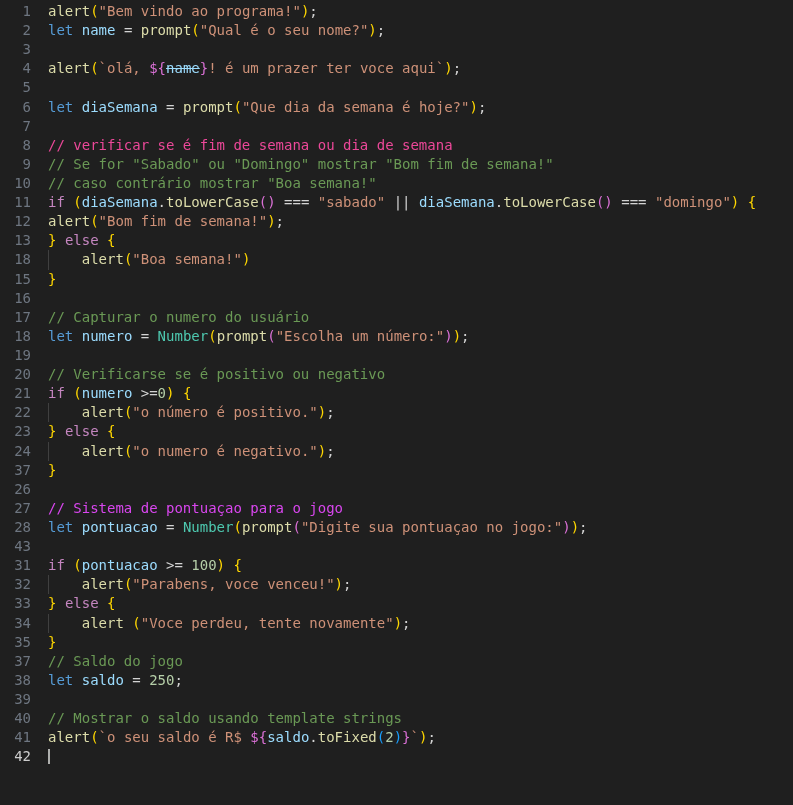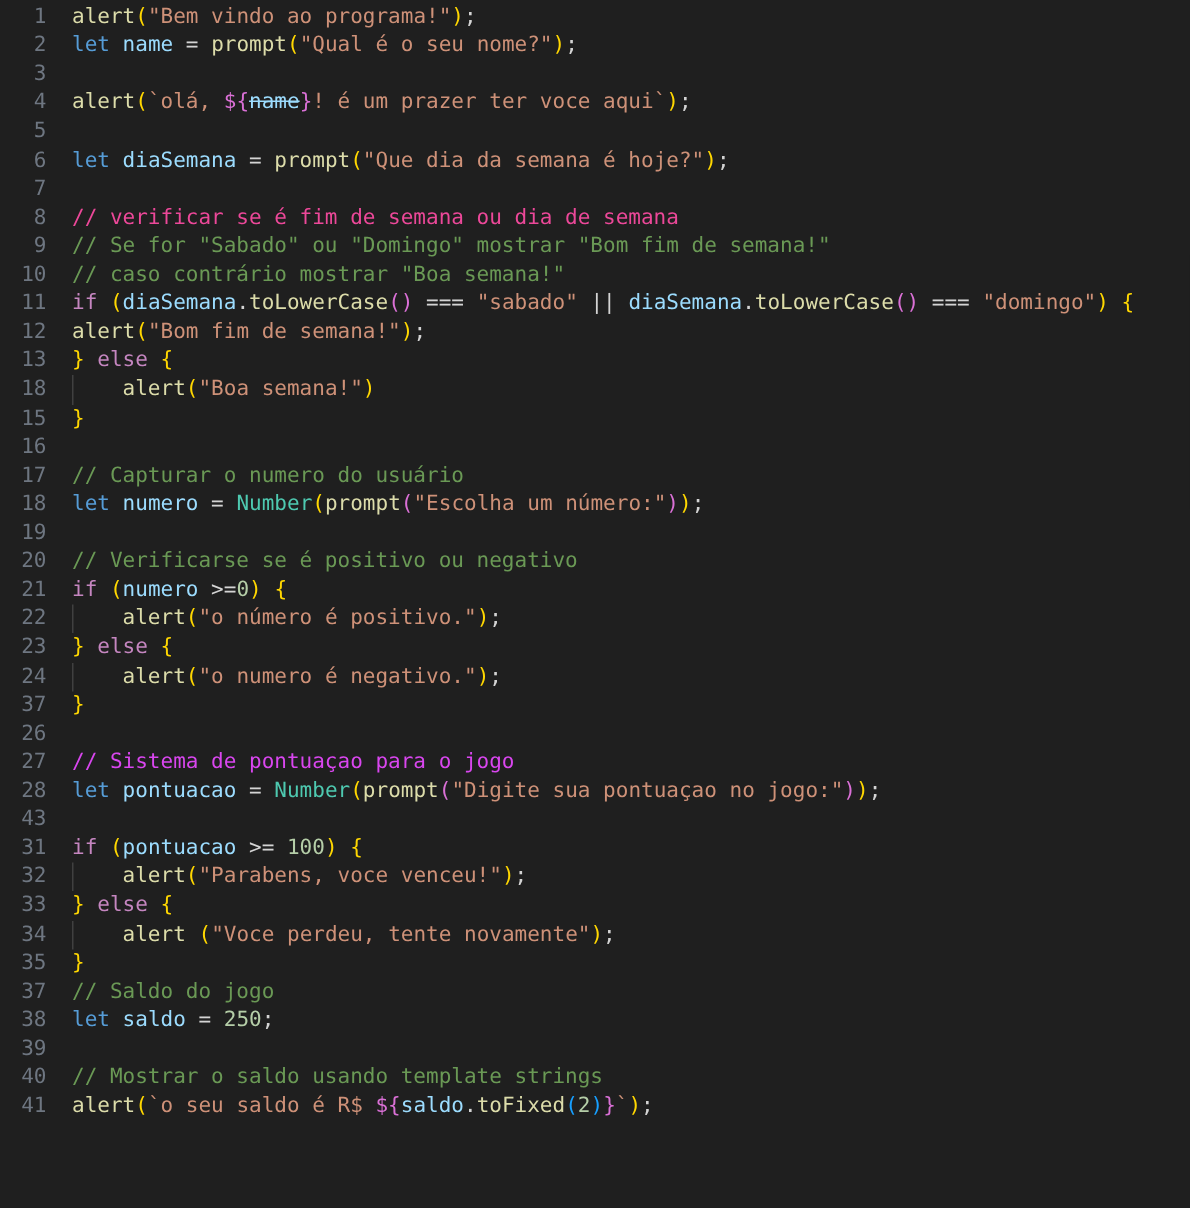--- a/index.html
+++ b/index.html
@@ -53,14 +53,15 @@
       <div class="line"><div class="gutter">31</div><div class="content"><span style="color: rgb(197, 134, 192);">if</span><span style="color: rgb(212, 212, 212);"> </span><span style="color: rgb(255, 215, 0);">(</span><span style="color: rgb(156, 220, 254);">pontuacao</span><span style="color: rgb(212, 212, 212);"> &gt;= </span><span style="color: rgb(181, 206, 168);">100</span><span style="color: rgb(255, 215, 0);">)</span><span style="color: rgb(212, 212, 212);"> </span><span style="color: rgb(255, 215, 0);">{</span></div></div>
       <div class="line"><div class="gutter">32</div><div class="content"><span class="guide"></span><span style="color: rgb(212, 212, 212);">    </span><span style="color: rgb(220, 220, 170);">alert</span><span style="color: rgb(255, 215, 0);">(</span><span style="color: rgb(206, 145, 120);">"Parabens, voce venceu!"</span><span style="color: rgb(255, 215, 0);">)</span><span style="color: rgb(212, 212, 212);">;</span></div></div>
       <div class="line"><div class="gutter">33</div><div class="content"><span style="color: rgb(255, 215, 0);">}</span><span style="color: rgb(212, 212, 212);"> </span><span style="color: rgb(197, 134, 192);">else</span><span style="color: rgb(212, 212, 212);"> </span><span style="color: rgb(255, 215, 0);">{</span></div></div>
       <div class="line"><div class="gutter">34</div><div class="content"><span class="guide"></span><span style="color: rgb(212, 212, 212);">    </span><span style="color: rgb(220, 220, 170);">alert</span><span style="color: rgb(212, 212, 212);"> </span><span style="color: rgb(255, 215, 0);">(</span><span style="color: rgb(206, 145, 120);">"Voce perdeu, tente novamente"</span><span style="color: rgb(255, 215, 0);">)</span><span style="color: rgb(212, 212, 212);">;</span></div></div>
       <div class="line"><div class="gutter">35</div><div class="content"><span style="color: rgb(255, 215, 0);">}</span></div></div>
       <div class="line"><div class="gutter">37</div><div class="content"><span style="color: rgb(106, 153, 85);">// Saldo do jogo</span></div></div>
       <div class="line"><div class="gutter">38</div><div class="content"><span style="color: rgb(86, 156, 214);">let</span><span style="color: rgb(212, 212, 212);"> </span><span style="color: rgb(156, 220, 254);">saldo</span><span style="color: rgb(212, 212, 212);"> = </span><span style="color: rgb(181, 206, 168);">250</span><span style="color: rgb(212, 212, 212);">;</span></div></div>
       <div class="line"><div class="gutter">39</div><div class="content"></div></div>
       <div class="line"><div class="gutter">40</div><div class="content"><span style="color: rgb(106, 153, 85);">// Mostrar o saldo usando template strings</span></div></div>
       <div class="line"><div class="gutter">41</div><div class="content"><span style="color: rgb(220, 220, 170);">alert</span><span style="color: rgb(255, 215, 0);">(</span><span style="color: rgb(206, 145, 120);">`o seu saldo é R$ </span><span style="color: rgb(218, 112, 214);">${</span><span style="color: rgb(156, 220, 254);">saldo</span><span style="color: rgb(212, 212, 212);">.</span><span style="color: rgb(220, 220, 170);">toFixed</span><span style="color: rgb(23, 159, 255);">(</span><span style="color: rgb(181, 206, 168);">2</span><span style="color: rgb(23, 159, 255);">)</span><span style="color: rgb(218, 112, 214);">}</span><span style="color: rgb(206, 145, 120);">`</span><span style="color: rgb(255, 215, 0);">)</span><span style="color: rgb(212, 212, 212);">;</span></div></div>
+      <div class="line active"><div class="gutter">42</div><div class="content"><span class="cursor"></span></div></div>
     </div>
 </div>
 
 </body></html>

